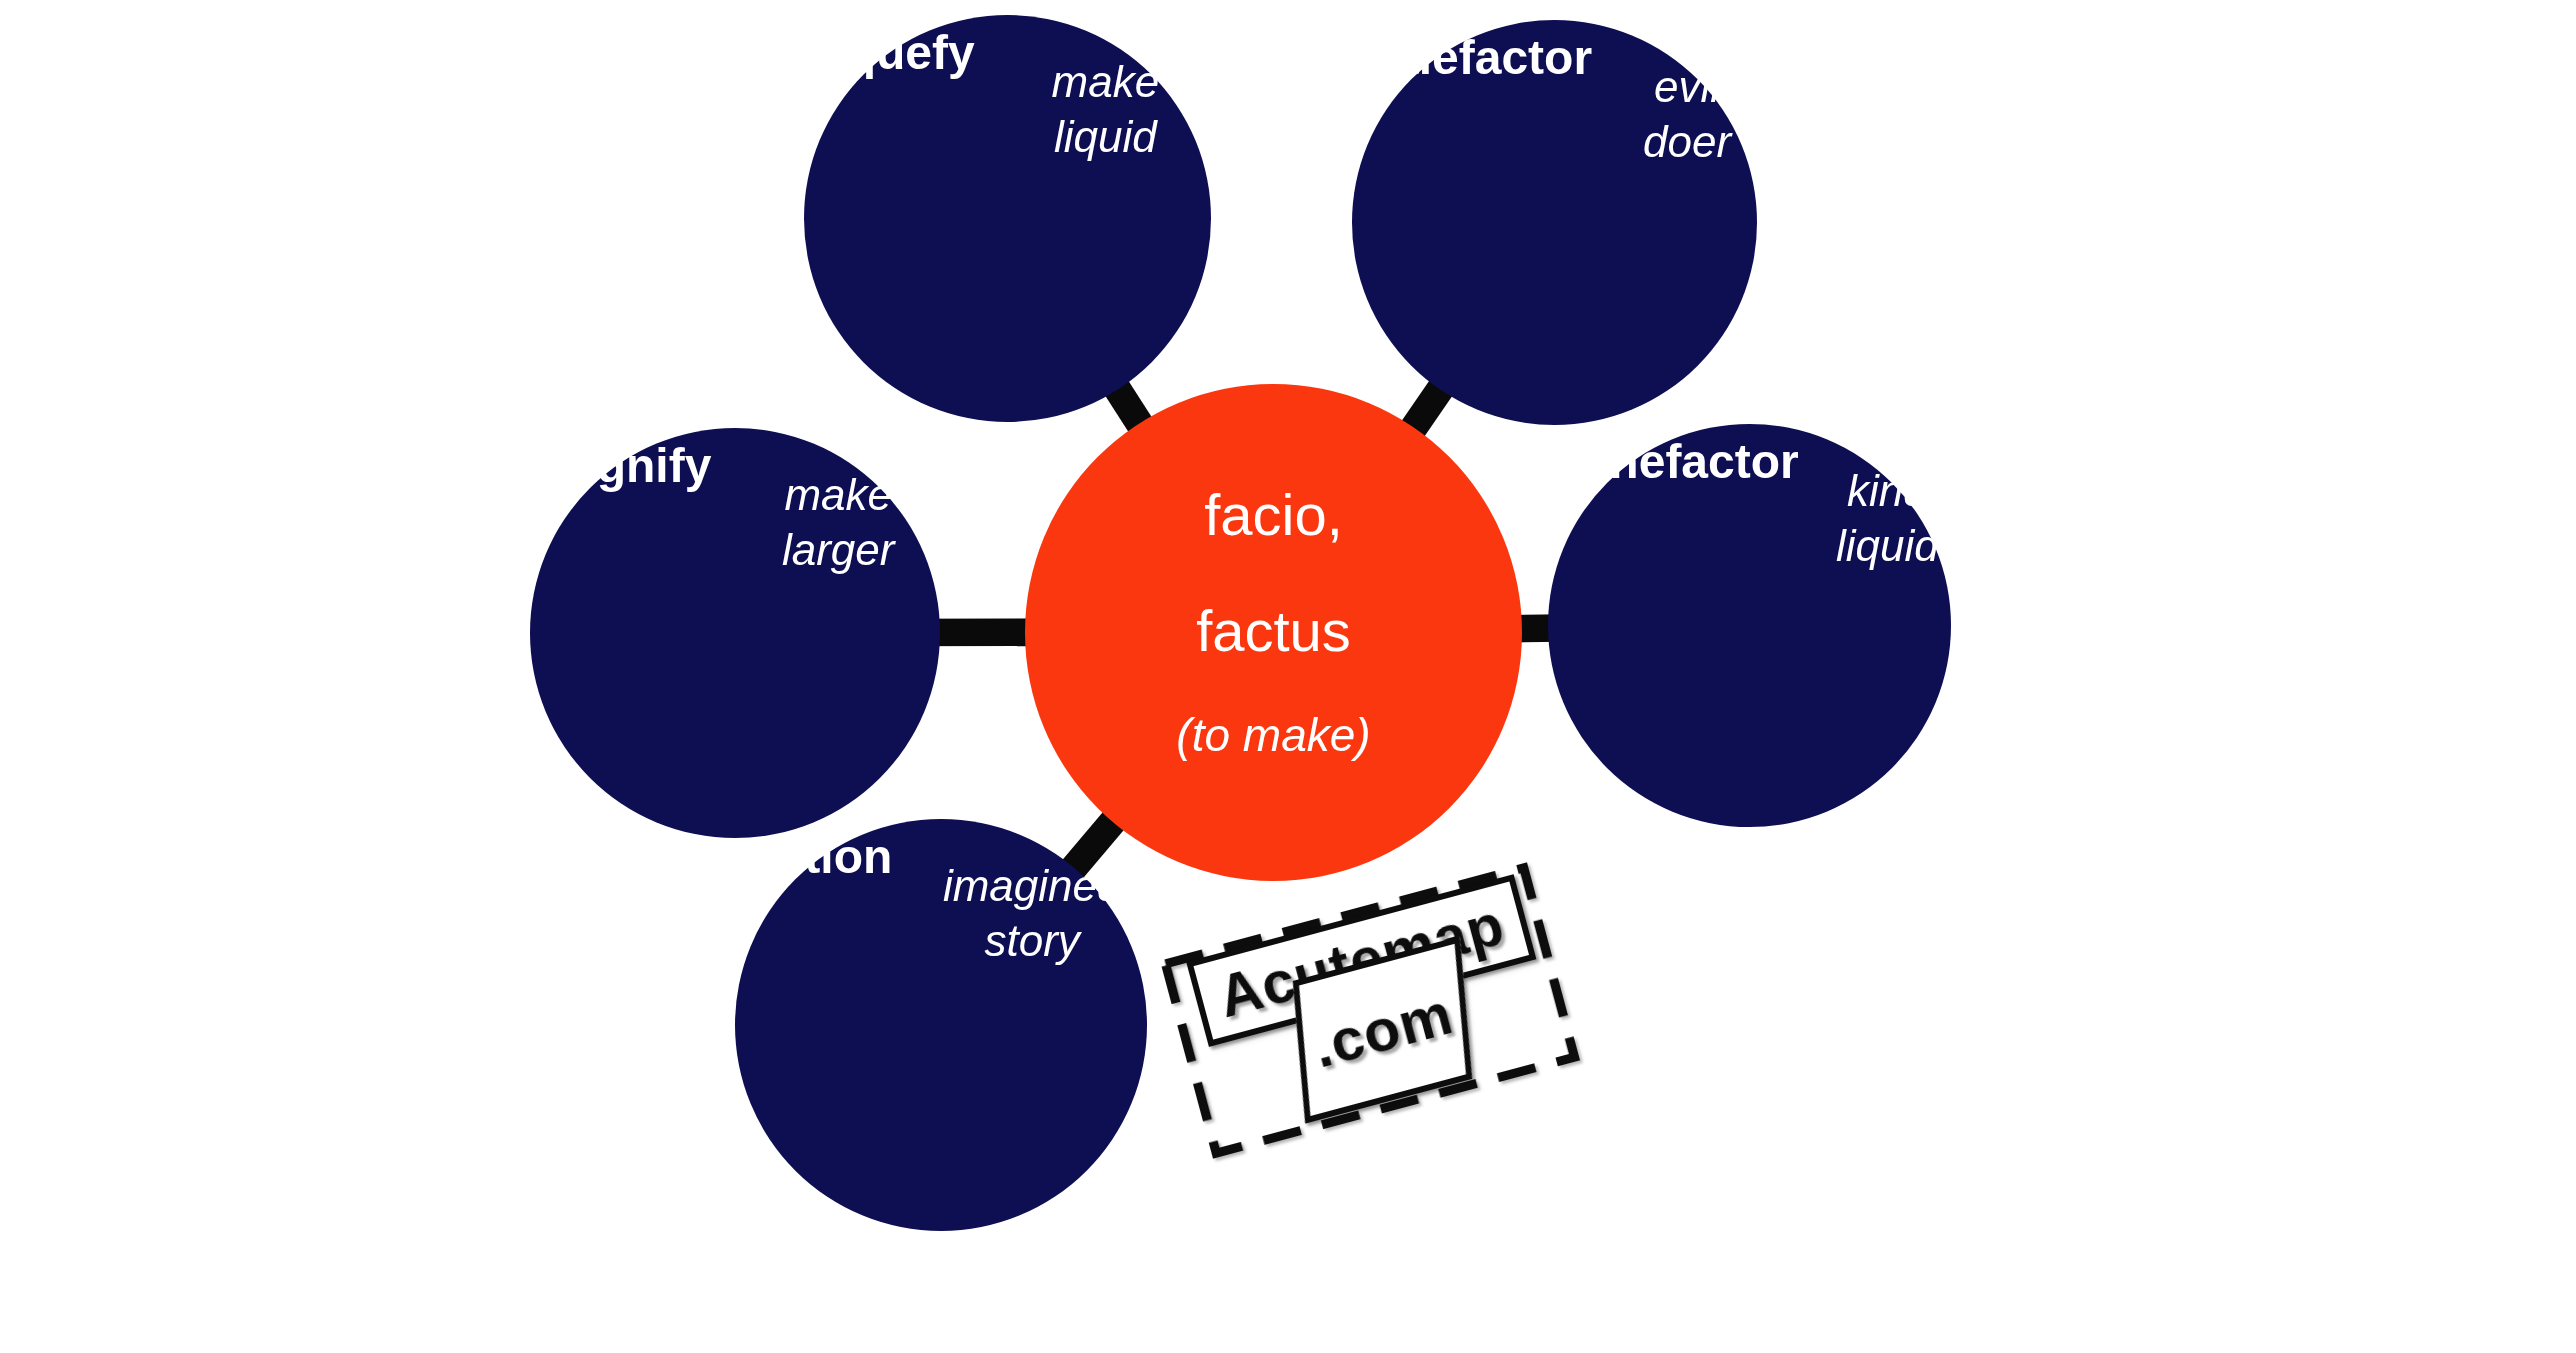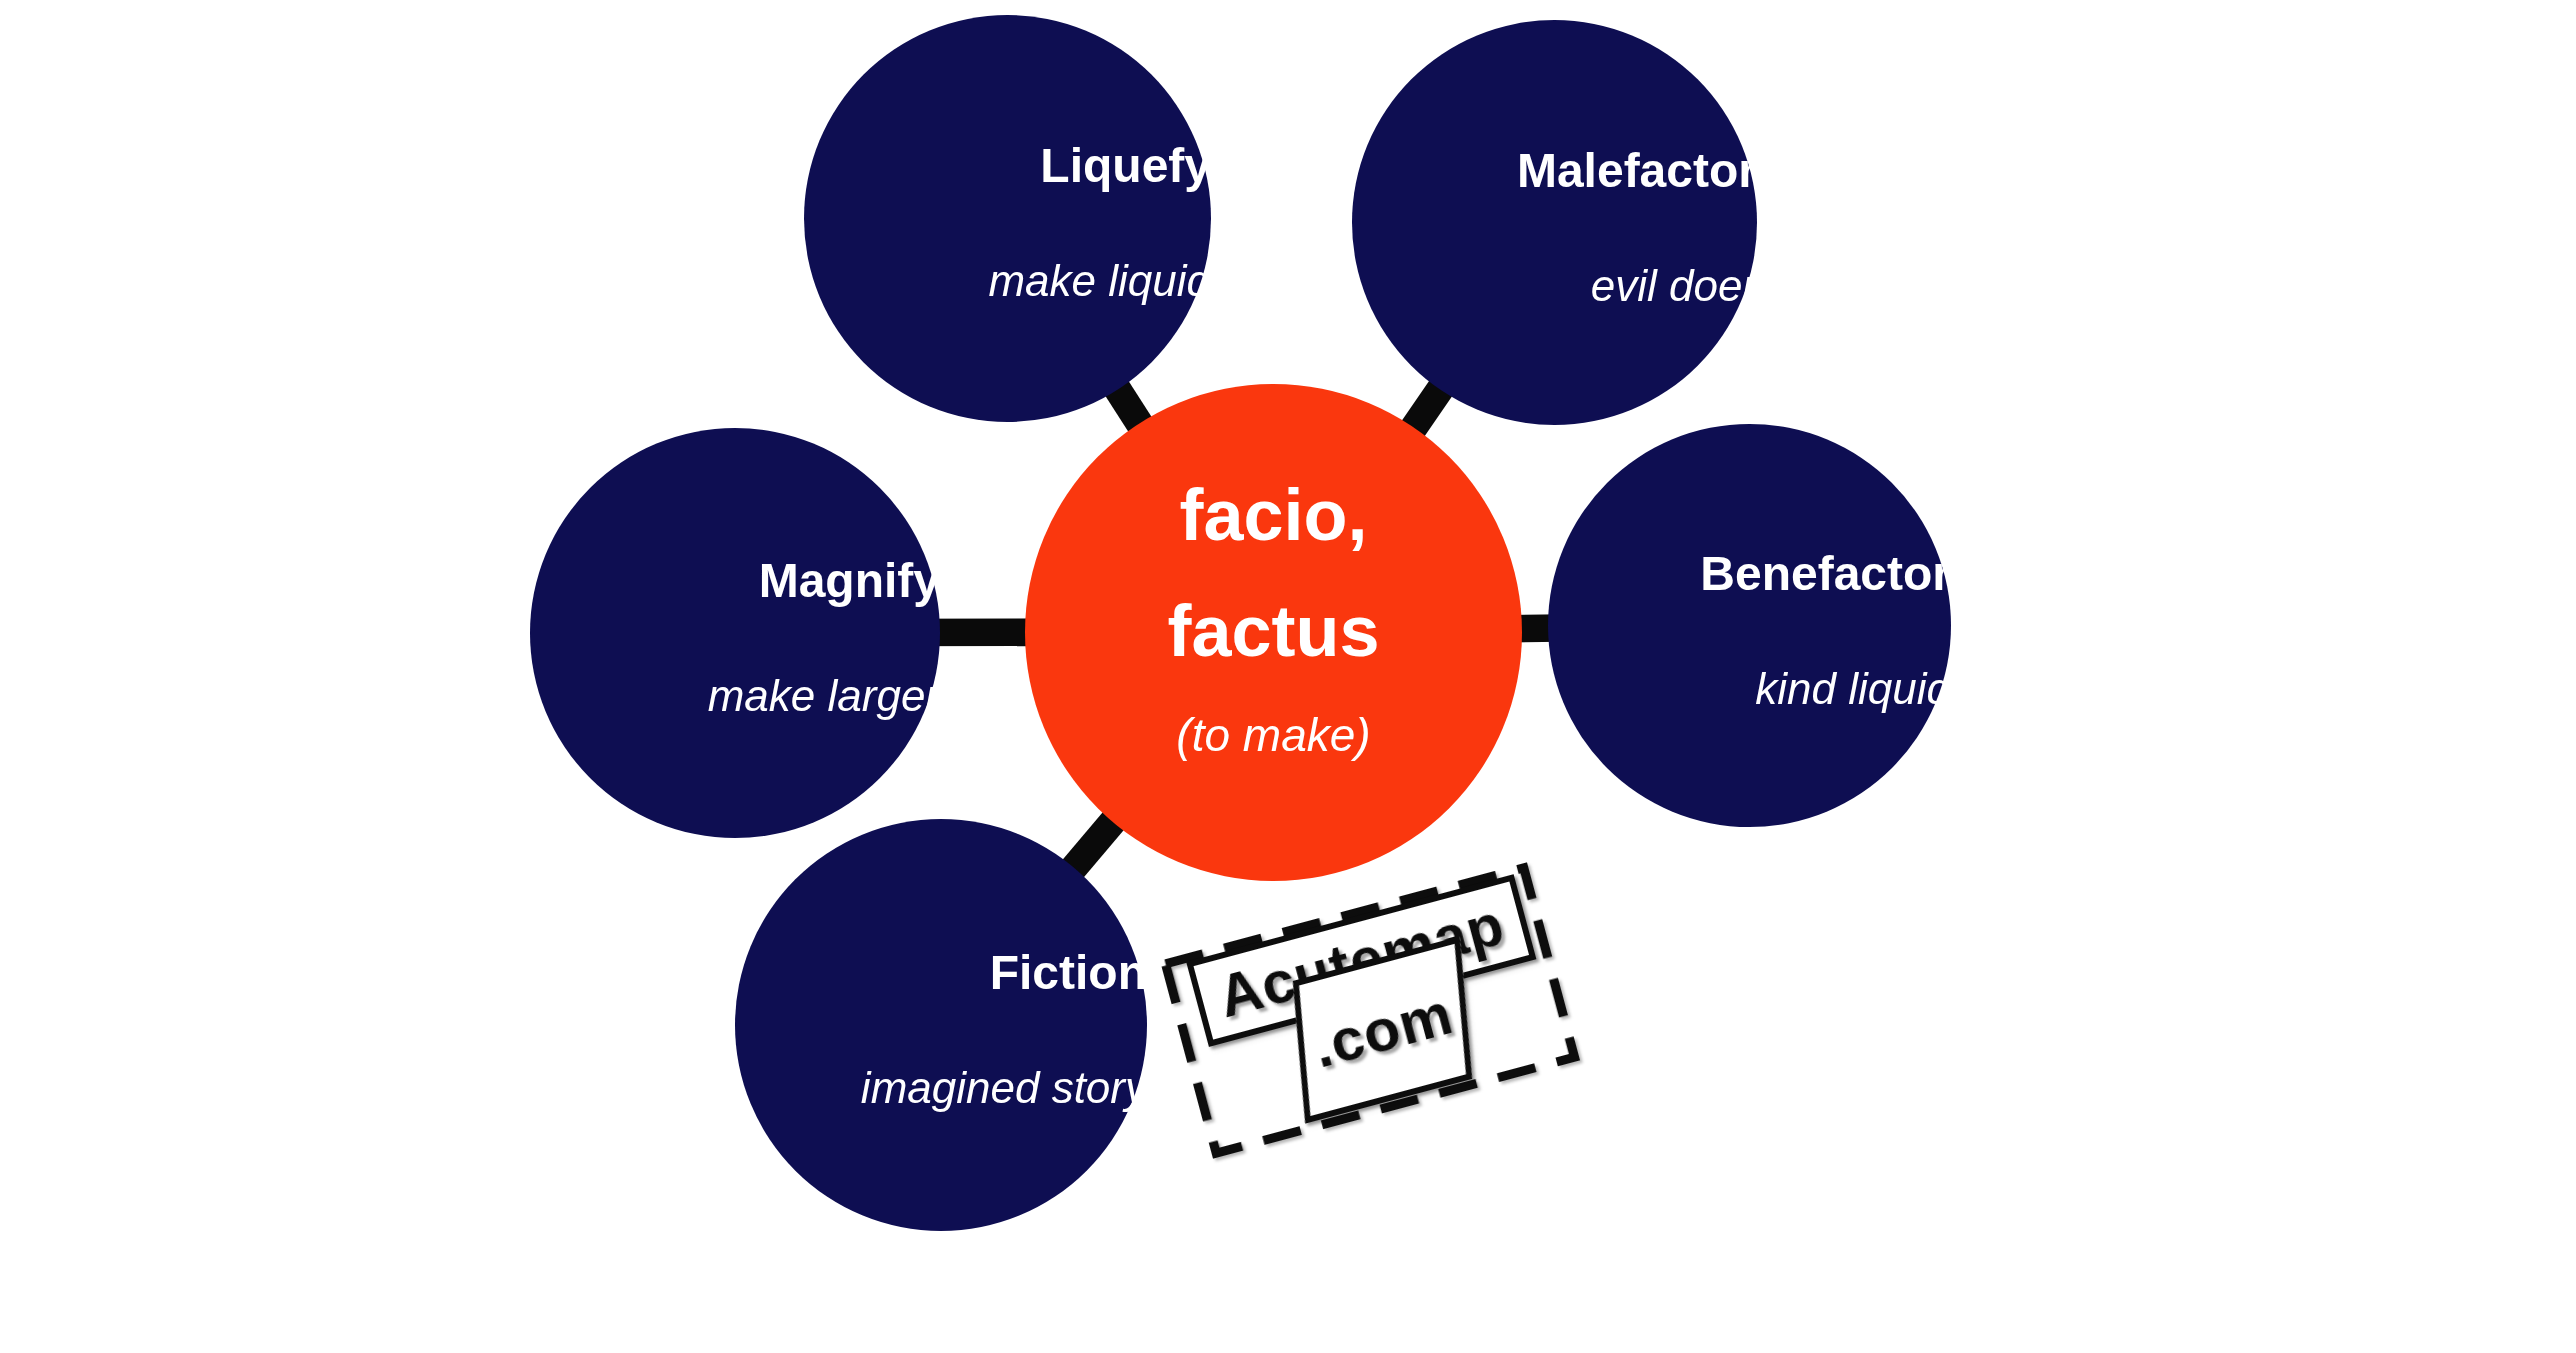--- a/index.html
+++ b/index.html
@@ -23,22 +23,22 @@
   .connector {
     stroke: var(--connector, #0a0a0a);
     stroke-width: 30;
   }
   .node {
     position: absolute;
     border-radius: 50%;
     background: var(--navy, #0e0e52);
     color: var(--node_text, #ffffff);
     display: flex;
-    flex-direction: column;
-    align-items: flex-end;
+    flex-direction: row;
+    align-items: flex-start;
     justify-content: center;
     text-align: center;
     gap: 25px;
     padding-top: 7.4px;
     box-sizing: border-box;
   }
   .node--liquefy    { left: 804px;  top: 14.7px;  width: 407px; height: 407px; }
   .node--malefactor { left: 1352px; top: 20px;  width: 405px; height: 405px; }
   .node--magnify    { left: 530px;  top: 428px; width: 410px; height: 410px; }
   .node--benefactor { left: 1548px; top: 424px; width: 403px; height: 403px; }
@@ -65,22 +65,22 @@
     color: var(--node_text, #ffffff);
     display: flex;
     flex-direction: column;
     align-items: center;
     justify-content: center;
     text-align: center;
     padding-bottom: 28px;
     box-sizing: border-box;
   }
   .center-word {
-    font-weight: 700;
-    font-size: 72px;
+    font-weight: 400;
+    font-size: 58px;
     line-height: 116px;
   }
   .center-sub {
     font-style: italic;
     font-size: 46px;
     line-height: 92px;
   }
   
   .stamp {
     position: absolute;

